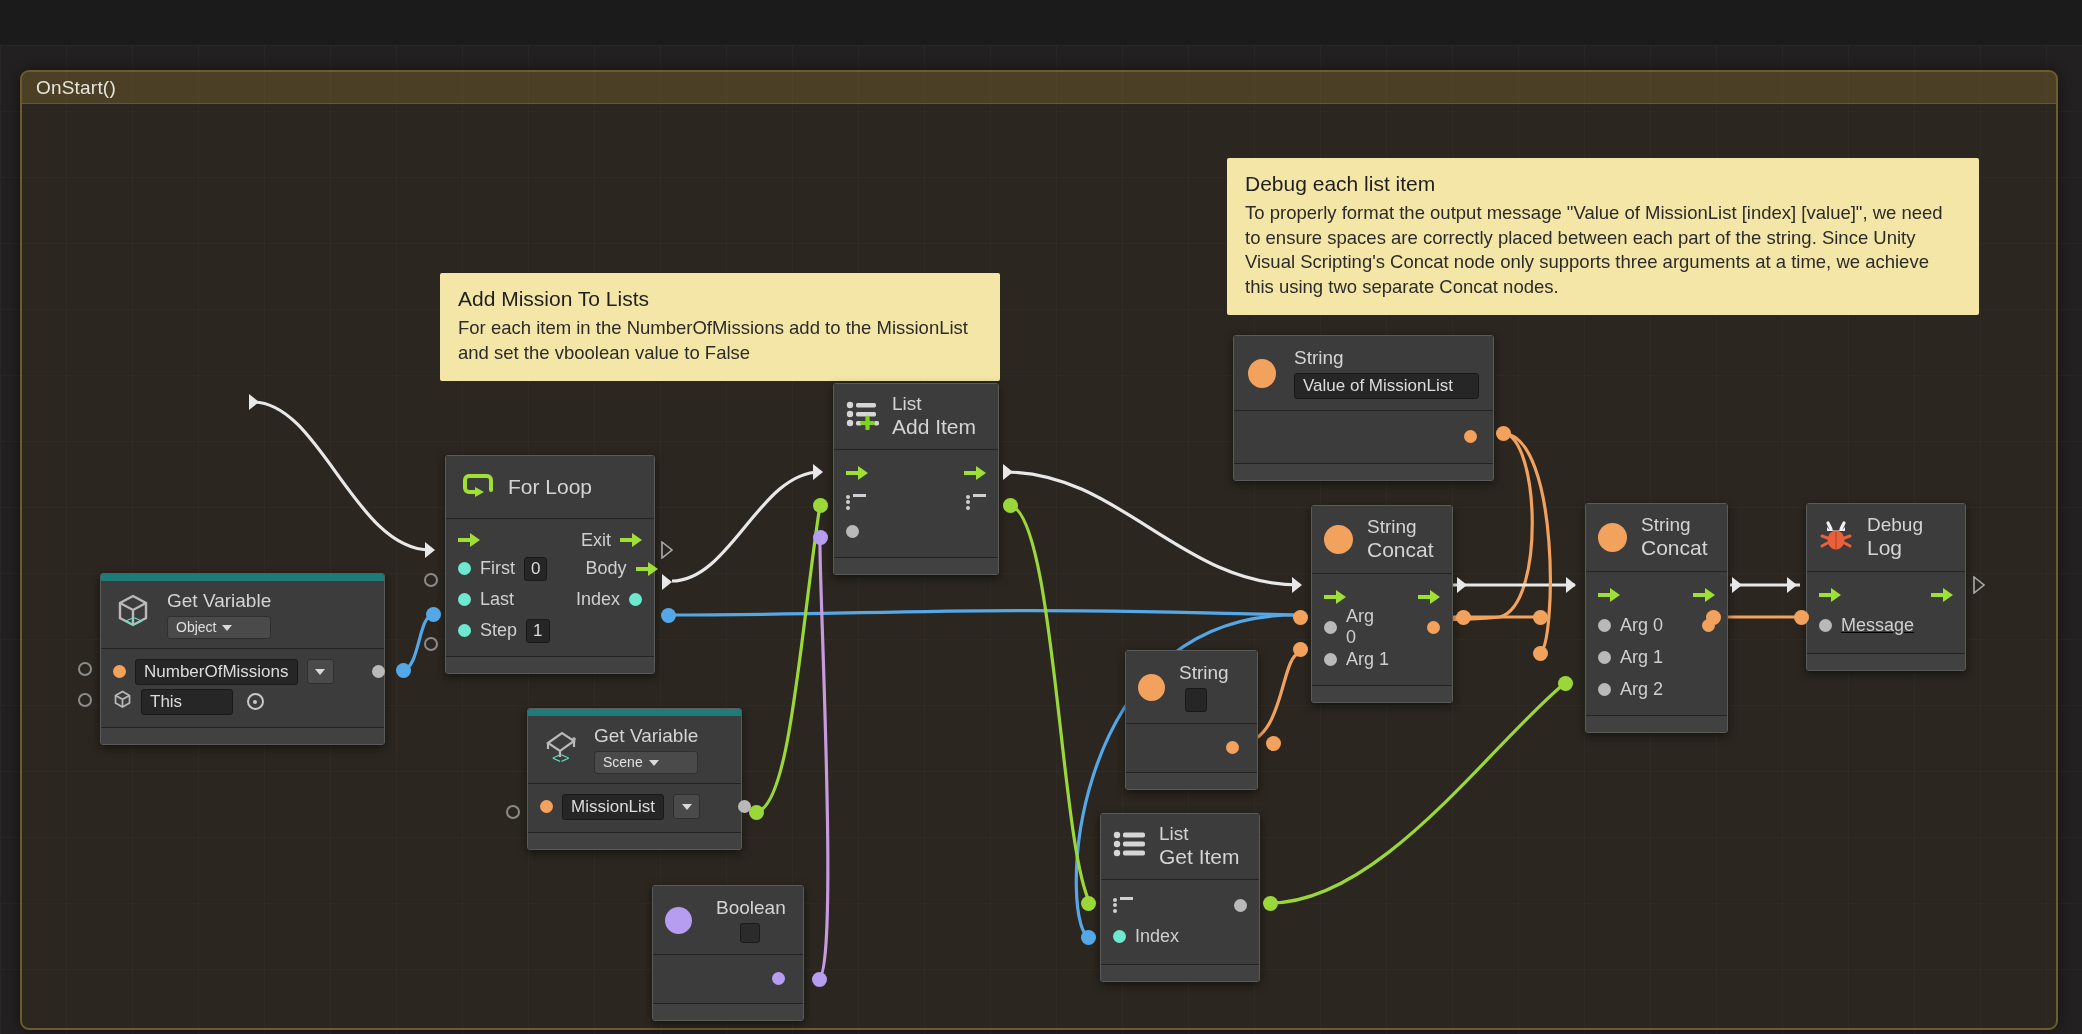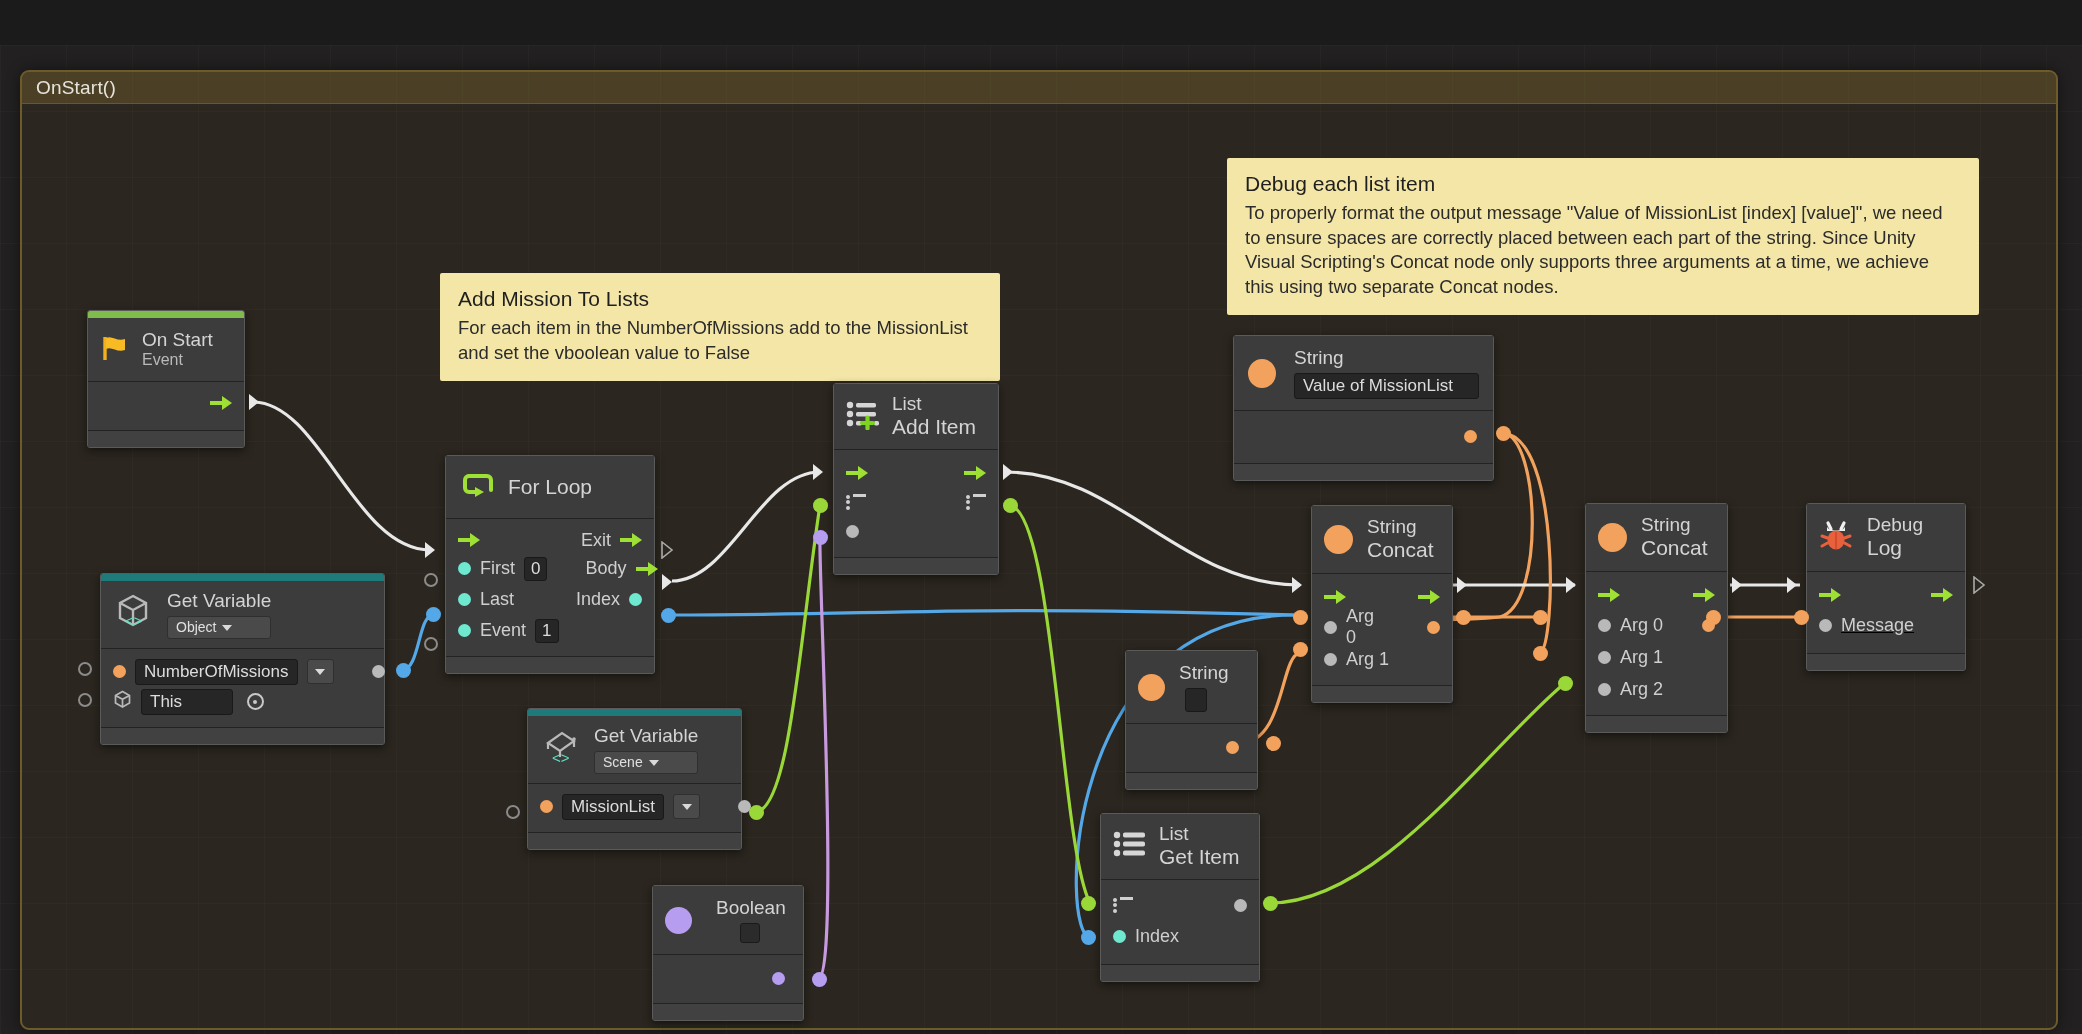--- a/index.html
+++ b/index.html
@@ -224,41 +224,20 @@
     <div class="note" style="left:440px; top:228px; width:560px;">
       <div class="note-title">Add Mission To Lists</div>
       <div class="note-body">For each item in the NumberOfMissions add to the MissionList and set the vboolean value to False</div>
     </div>
 
     <div class="note" style="left:1227px; top:113px; width:752px;">
       <div class="note-title">Debug each list item</div>
       <div class="note-body">To properly format the output message "Value of MissionList [index] [value]", we need to ensure spaces are correctly placed between each part of the string. Since Unity Visual Scripting's Concat node only supports three arguments at a time, we achieve this using two separate Concat nodes.</div>
     </div>
 
-    <div class="node" style="left:87px; top:265px; width:158px;">
-      <div class="node-accent" style="background:#7fbc4b;"></div>
-      <div class="node-head tall">
-        <span>
-          <svg width="30" height="28" viewBox="0 0 30 28">
-            <path d="M5 3 L5 26" stroke="#f2b01e" stroke-width="3.4" fill="none"></path>
-            <path d="M6 4 C12 1, 17 8, 25 5 L25 16 C17 19, 12 12, 6 15 Z" fill="#f8bb23"></path>
-          </svg>
-        </span>
-        <div class="node-titles">
-          <span class="node-t1">On Start</span>
-          <span class="node-t-sub">Event</span>
-        </div>
-      </div>
-      <div class="node-body" style="padding:8px 0 14px 0;">
-        <div class="row" style="justify-content:flex-end;">
-          <span class="farrow"></span>
-        </div>
-      </div>
-      <div class="node-foot"></div>
-    </div>
     <div class="trih" style="left:248px; top:348px;">
       <svg width="13" height="18" viewBox="0 0 13 18">
           <path d="M1 1 L11 9 L1 17 Z" fill="#e8e8e8"></path>
         </svg>
     </div>
 
     <div class="node" style="left:100px; top:528px; width:285px;">
       <div class="node-accent" style="background:#1f7a7a;"></div>
       <div class="node-head">
         <span>
@@ -346,21 +325,21 @@
             <span class="lbl">Last</span>
           </span>
           <span class="row-r">
             <span class="lbl">Index</span>
             <span class="dot dot-cyan"></span>
           </span>
         </div>
         <div class="row" style="height:31px;">
           <span class="row-l">
             <span class="dot dot-cyan"></span>
-            <span class="lbl">Event</span>
+            <span class="lbl">Step</span>
             <span class="field num">1</span>
           </span>
         </div>
       </div>
       <div class="node-foot"></div>
     </div>
     <div class="trih" style="left:424px; top:496px;">
       <svg width="13" height="18" viewBox="0 0 13 18">
           <path d="M1 1 L11 9 L1 17 Z" fill="#e8e8e8"></path>
         </svg>

